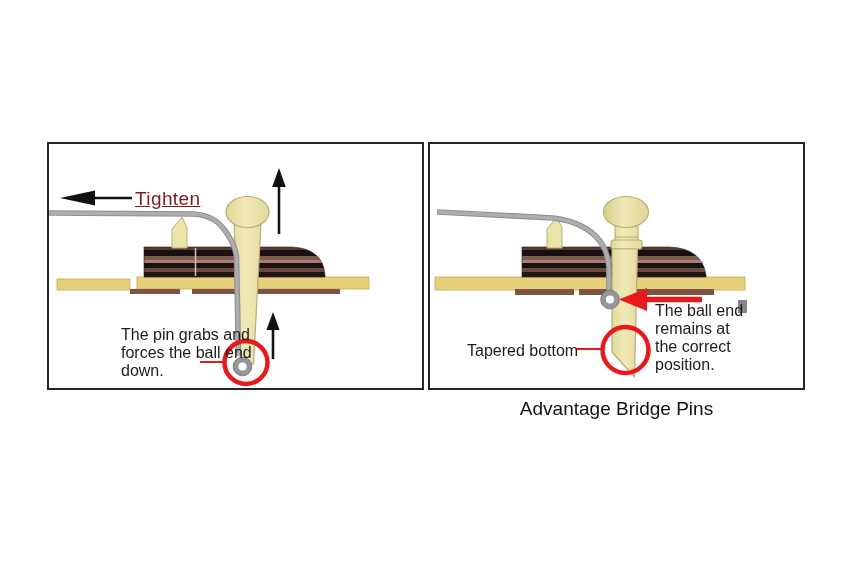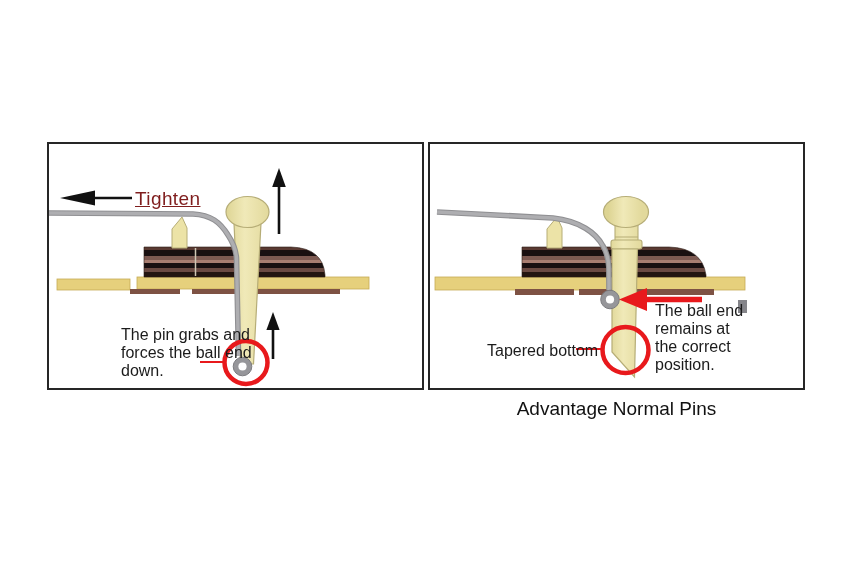--- a/index.html
+++ b/index.html
@@ -147,21 +147,21 @@
       <circle cx="180" cy="155.5" r="9.3" fill="#96969a" stroke="#7b7b7f" stroke-width="1"></circle>
       <circle cx="180" cy="155.5" r="4.1" fill="#ffffff"></circle>
 
       <line x1="214" y1="155.5" x2="272" y2="155.5" stroke-width="5.5" stroke="#e8191c"></line>
       <polygon points="189,155.5 217,144 217,167" fill="#e8191c"></polygon>
 
       <circle cx="195.5" cy="206" r="23" fill="none" stroke-width="4.5" stroke="#e8191c"></circle>
       <line x1="146" y1="205" x2="172" y2="205" stroke-width="2" stroke="#e8191c"></line>
     </svg>
 
-    <div class="note" style="left:37px;top:195px;margin-left:20px;">Tapered bottom</div>
+    <div class="note" style="left:37px;top:195px;">Tapered bottom</div>
     <div class="note note-tight" style="left:225px;top:158px;">The ball end
 remains at
 the correct
 position.</div>
   </div>
 
-  <div class="caption caption-right">Advantage Normal Pins</div>
+  <div class="caption caption-right">Advantage Bridge Pins</div>
 </div>
 
 </body></html>

